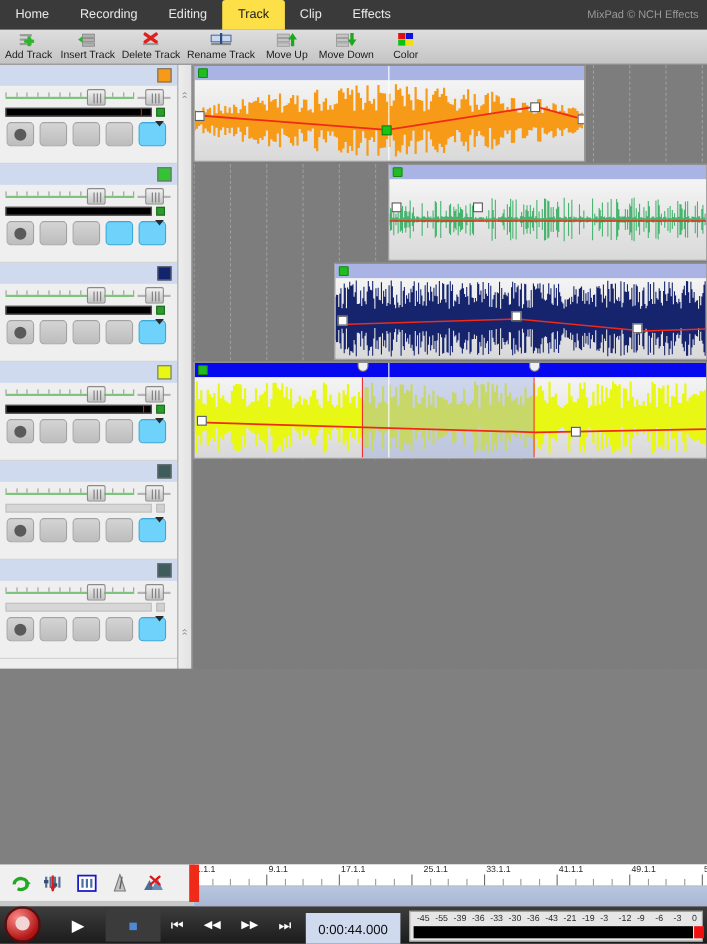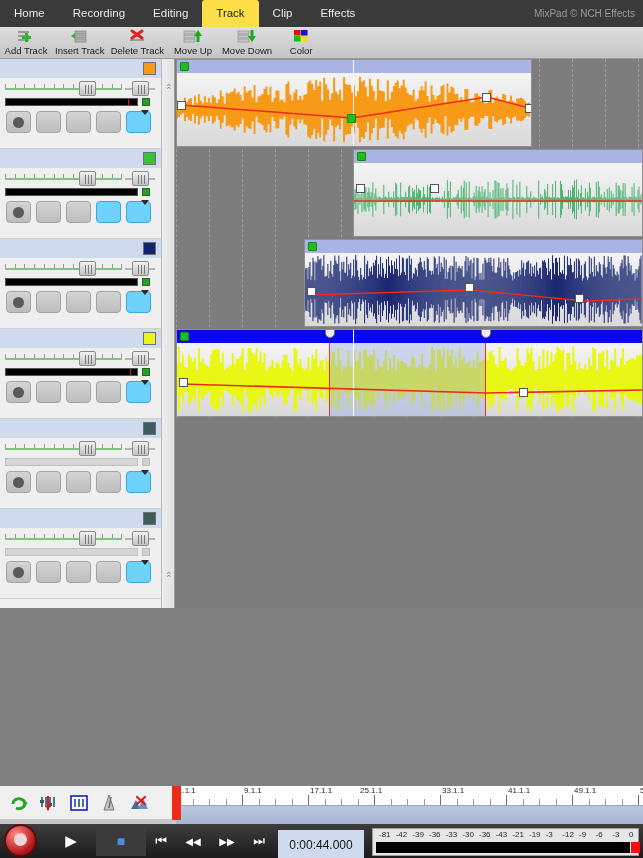--- a/index.html
+++ b/index.html
@@ -273,20 +273,30 @@
     <div class="rb-item">
       <div class="rb-icon">
         <svg width="20" height="15" viewBox="0 0 20 15">
           <rect x="3" y="10" width="14" height="2" fill="#9a9a9a"></rect>
           <path d="M5,2 L15,9 M15,2 L5,9" stroke="#e01f1f" stroke-width="3" stroke-linecap="round"></path>
         </svg>
       </div>
       <div class="rb-label">Delete Track</div>
     </div>
 
+    <div class="rb-item">
+      <div class="rb-icon">
+        <svg width="22" height="15" viewBox="0 0 22 15">
+          <rect x="2" y="3" width="18" height="6" fill="#c9d8ef" stroke="#4a6ea8"></rect>
+          <rect x="2" y="10" width="18" height="2" fill="#8a8a8a"></rect>
+          <rect x="10" y="1" width="2" height="10" fill="#2a4a8a"></rect>
+        </svg>
+      </div>
+      <div class="rb-label">Rename Track</div>
+    </div>
 
     <div class="rb-item">
       <div class="rb-icon">
         <svg width="20" height="15" viewBox="0 0 20 15">
           <rect x="1" y="2" width="11" height="3" fill="#c4c4c4" stroke="#8a8a8a" stroke-width="0.6"></rect>
           <rect x="1" y="6" width="11" height="3" fill="#c4c4c4" stroke="#8a8a8a" stroke-width="0.6"></rect>
           <rect x="1" y="10" width="11" height="3" fill="#c4c4c4" stroke="#8a8a8a" stroke-width="0.6"></rect>
           <polygon points="15,1 19,7 16.5,7 16.5,13 13.5,13 13.5,7 11,7" fill="#1da81d"></polygon>
         </svg>
       </div>
@@ -789,21 +799,21 @@
           <span class="ruler-lbl" style="left:68px">9.1.1</span>
      <span class="ruler-tick" style="left:66px;top:9px;width:1px;height:10px"></span>
           <span class="ruler-tick" style="left:82.5px;top:13px;width:1px;height:6px;background:#9a9a9a"></span>
           <span class="ruler-tick" style="left:99px;top:13px;width:1px;height:6px;background:#9a9a9a"></span>
           <span class="ruler-tick" style="left:115.5px;top:13px;width:1px;height:6px;background:#9a9a9a"></span>
           <span class="ruler-lbl" style="left:134px">17.1.1</span>
      <span class="ruler-tick" style="left:132px;top:9px;width:1px;height:10px"></span>
           <span class="ruler-tick" style="left:148.5px;top:13px;width:1px;height:6px;background:#9a9a9a"></span>
           <span class="ruler-tick" style="left:165px;top:13px;width:1px;height:6px;background:#9a9a9a"></span>
           <span class="ruler-tick" style="left:181.5px;top:13px;width:1px;height:6px;background:#9a9a9a"></span>
-          <span class="ruler-lbl" style="left:184px">25.1.1</span>
+          <span class="ruler-lbl" style="left:209px">25.1.1</span>
      <span class="ruler-tick" style="left:198px;top:9px;width:1px;height:10px"></span>
           <span class="ruler-tick" style="left:214.5px;top:13px;width:1px;height:6px;background:#9a9a9a"></span>
           <span class="ruler-tick" style="left:231px;top:13px;width:1px;height:6px;background:#9a9a9a"></span>
           <span class="ruler-tick" style="left:247.5px;top:13px;width:1px;height:6px;background:#9a9a9a"></span>
           <span class="ruler-lbl" style="left:266px">33.1.1</span>
      <span class="ruler-tick" style="left:264px;top:9px;width:1px;height:10px"></span>
           <span class="ruler-tick" style="left:280.5px;top:13px;width:1px;height:6px;background:#9a9a9a"></span>
           <span class="ruler-tick" style="left:297px;top:13px;width:1px;height:6px;background:#9a9a9a"></span>
           <span class="ruler-tick" style="left:313.5px;top:13px;width:1px;height:6px;background:#9a9a9a"></span>
           <span class="ruler-lbl" style="left:332px">41.1.1</span>
@@ -831,22 +841,22 @@
     <div class="tp" style="left:46px;width:50px;color:#fff;font-size:15px;">▶</div>
     <div class="tp hl" style="left:96px;width:50px;color:#4f8ad8;font-size:14px;">■</div>
     <div class="tp" style="left:146px;width:30px;color:#fff;font-size:13px;">⏮</div>
     <div class="tp" style="left:176px;width:34px;color:#fff;font-size:10px;">◀◀</div>
     <div class="tp" style="left:210px;width:34px;color:#fff;font-size:10px;">▶▶</div>
     <div class="tp" style="left:244px;width:30px;color:#fff;font-size:13px;">⏭</div>
     <div class="time-readout" style="left:278px;">0:00:44.000</div>
 
     <div class="db-meter" style="left:372px;width:267px;">
       <div class="db-scale" id="dbscale">
-          <span style="left:6px">-81</span>
-          <span style="left:22.666666666666668px">-42</span>
+          <span style="left:6px">-45</span>
+          <span style="left:22.666666666666668px">-55</span>
           <span style="left:39.333333333333336px">-39</span>
           <span style="left:56px">-36</span>
           <span style="left:72.66666666666667px">-33</span>
           <span style="left:89.33333333333334px">-30</span>
           <span style="left:106px">-36</span>
           <span style="left:122.66666666666667px">-43</span>
           <span style="left:139.33333333333334px">-21</span>
           <span style="left:156px">-19</span>
           <span style="left:172.66666666666669px">-3</span>
           <span style="left:189.33333333333334px">-12</span>

